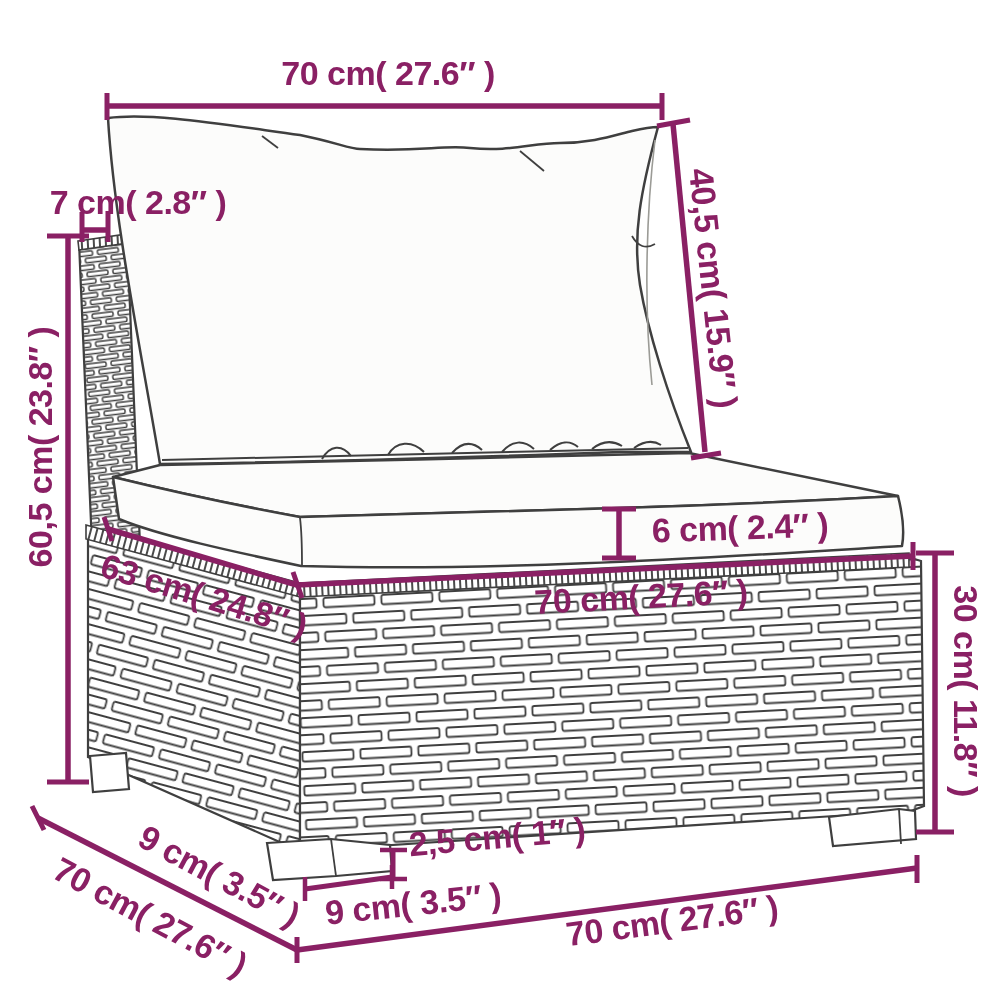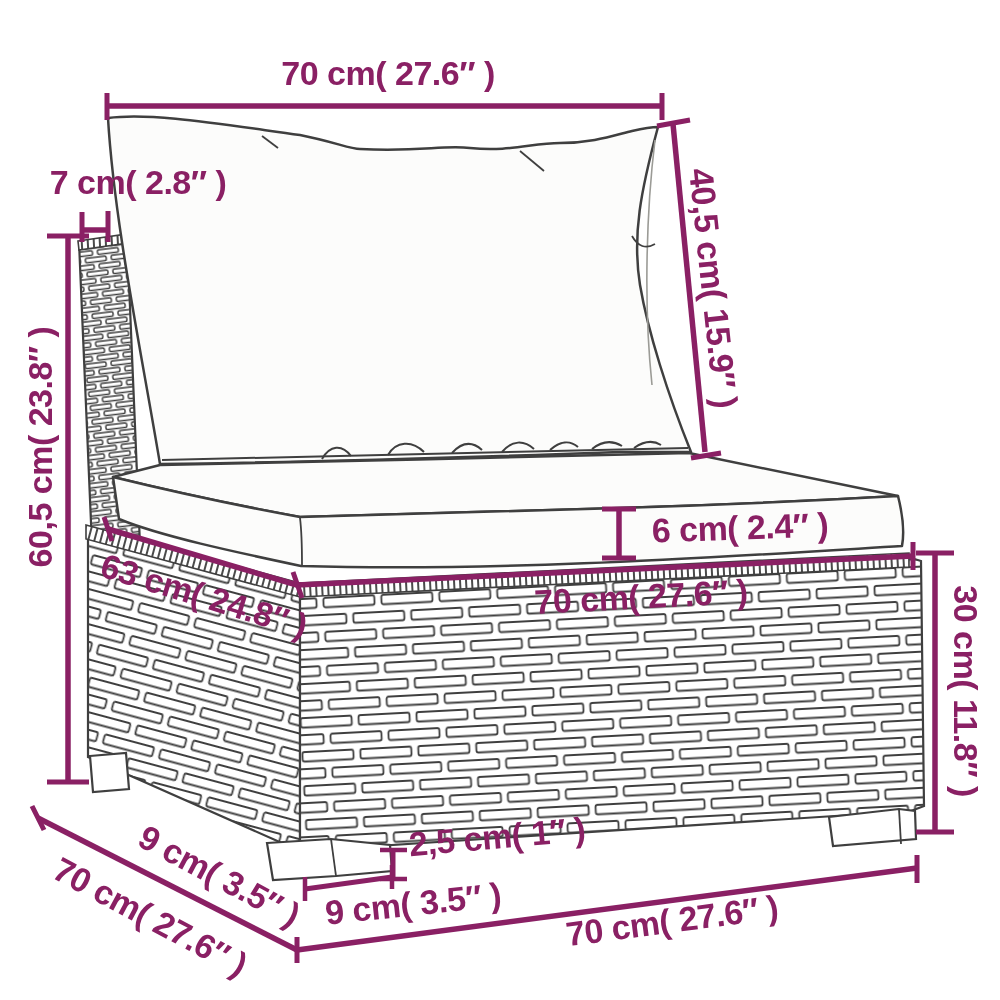--- a/index.html
+++ b/index.html
@@ -153,21 +153,21 @@
 
       <path class="dim" stroke-width="5" d="M305,889 L392,877"></path>
       <path class="dim" stroke-width="4.5" d="M305,877 L305,901 M392,865 L392,889"></path>
     </g>
   </svg>
 
   <div class="dim-label" style="left:388px;top:73px;transform:translate(-50%,-50%);">70 cm( 27.6″ )</div>
 
   <div class="dim-label" style="left:713px;top:288px;transform:translate(-50%,-50%) rotate(84deg);">40,5 cm( 15.9″ )</div>
 
-  <div class="dim-label" style="left:138px;top:182px;transform:translate(-50%,-50%);">7 cm( 2.8″ )</div>
+  <div class="dim-label" style="left:138px;top:202px;transform:translate(-50%,-50%);">7 cm( 2.8″ )</div>
 
   <div class="dim-label" style="left:40px;top:447px;transform:translate(-50%,-50%) rotate(-90deg);">60,5 cm( 23.8″ )</div>
 
   <div class="dim-label" style="left:740px;top:528px;transform:translate(-50%,-50%) rotate(-2deg);">6 cm( 2.4″ )</div>
 
   <div class="dim-label" style="left:204px;top:596px;transform:translate(-50%,-50%) rotate(17deg);">63 cm( 24.8″ )</div>
 
   <div class="dim-label" style="left:641px;top:597px;transform:translate(-50%,-50%) rotate(-3deg);">70 cm( 27.6″ )</div>
 
   <div class="dim-label" style="left:965px;top:691px;transform:translate(-50%,-50%) rotate(90deg);">30 cm( 11.8″ )</div>

